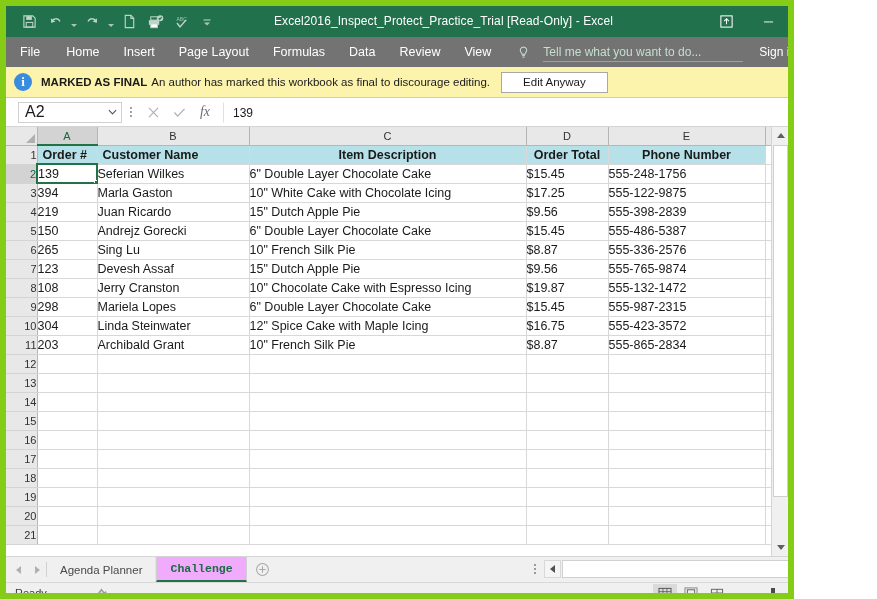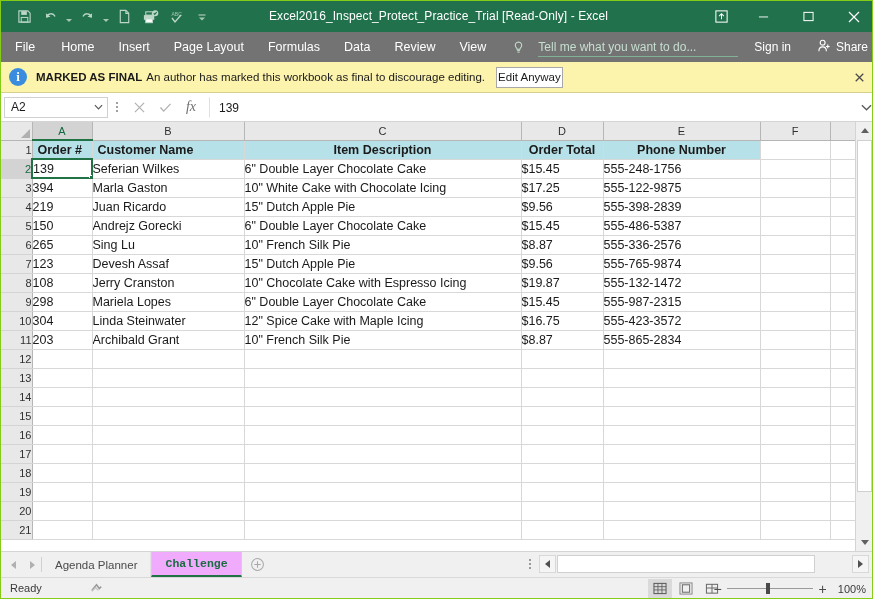--- a/index.html
+++ b/index.html
@@ -5,22 +5,22 @@
   * { box-sizing: border-box; }
   html, body {
     margin: 0; padding: 0;
     width: 877px; height: 599px;
     overflow: hidden;
     font-family: "Liberation Sans", sans-serif;
     background: #ffffff;
   }
   #app {
     position: relative;
-    width: 873px; height: 599px;
-    border: 1px solid #84cc16;
+    width: 794px; height: 599px;
+    border: 6px solid #84cc16;
     background: #ffffff;
     overflow: hidden;
   }
 
   
   .titlebar {
     position: absolute; left: 0; top: 0; width: 875px; height: 31px;
     background: #21714c;
     display: flex; align-items: center;
   }
@@ -98,41 +98,41 @@
   .msg-icon {
     width: 18px; height: 18px; border-radius: 50%;
     background: #3a8dde; color: #fff;
     display: flex; align-items: center; justify-content: center;
     font-size: 13px; font-weight: bold; font-family: "Liberation Serif", serif;
     flex: none;
   }
   .msg-strong { font-size: 11.5px; font-weight: bold; color: #1a1a1a; margin-left: 9px; }
   .msg-text { font-size: 11.5px; color: #1a1a1a; margin-left: 4px; }
   .msg-btn {
-    margin-left: 11px; height: 21px; padding: 0 1px;
+    margin-left: 11px; height: 21px; padding: 0 21px;
     background: #ffffff; border: 1px solid #a8a8a8;
     font-size: 11.5px; color: #1a1a1a; line-height: 19px;
   }
   .msg-close {
     position: absolute; right: 9px; top: 7px;
     width: 16px; height: 16px; color: #4a4a4a; font-size: 12px;
     display: flex; align-items: center; justify-content: center;
   }
 
   
   .fbar {
     position: absolute; left: 0; top: 92px; width: 875px; height: 29px;
     background: #ffffff; border-bottom: 1px solid #d4d4d4;
     display: flex; align-items: center;
   }
   .namebox {
-    width: 104px; height: 21px; margin-left: 3px;
+    width: 104px; height: 21px; margin-left: 12px;
     border: 1px solid #d0d0d0; background: #ffffff;
     display: flex; align-items: center;
-    font-size: 12px; color: #1a1a1a;
+    font-size: 16px; color: #1a1a1a;
   }
   .namebox .nbtext { padding-left: 6px; flex: 1; }
   .namebox .nbcaret {
     width: 18px; display: flex; align-items: center; justify-content: center;
   }
   .fbdots { width: 3px; height: 15px; margin: 0 8px 0 7px; display:flex; flex-direction: column; justify-content: center; gap: 2px; align-items:center;}
   .fbdots span { width: 2px; height: 2px; background: #a0a0a0; display:block; }
   .fbicon {
     width: 26px; height: 22px; display: flex; align-items: center; justify-content: center;
     color: #a6a6a6; font-size: 13px;

